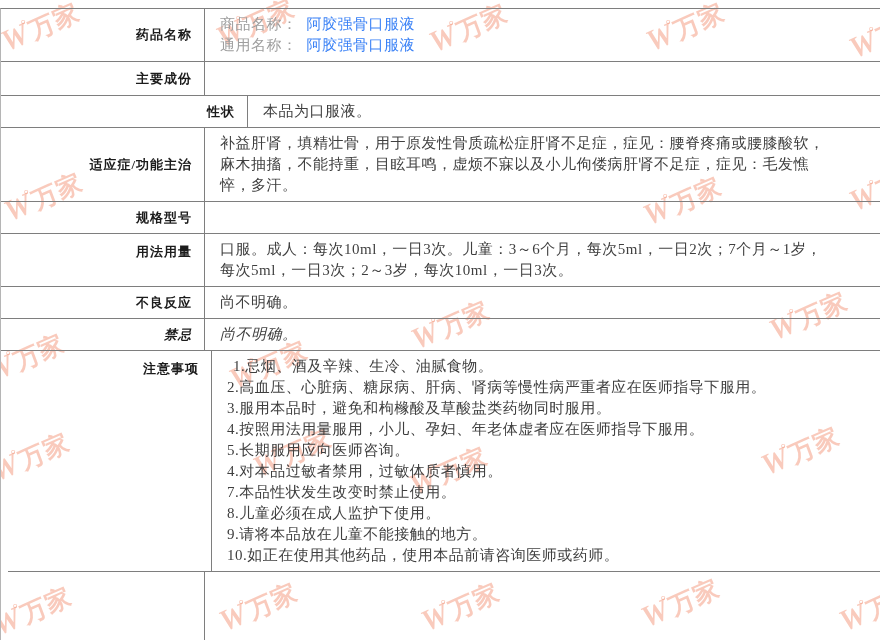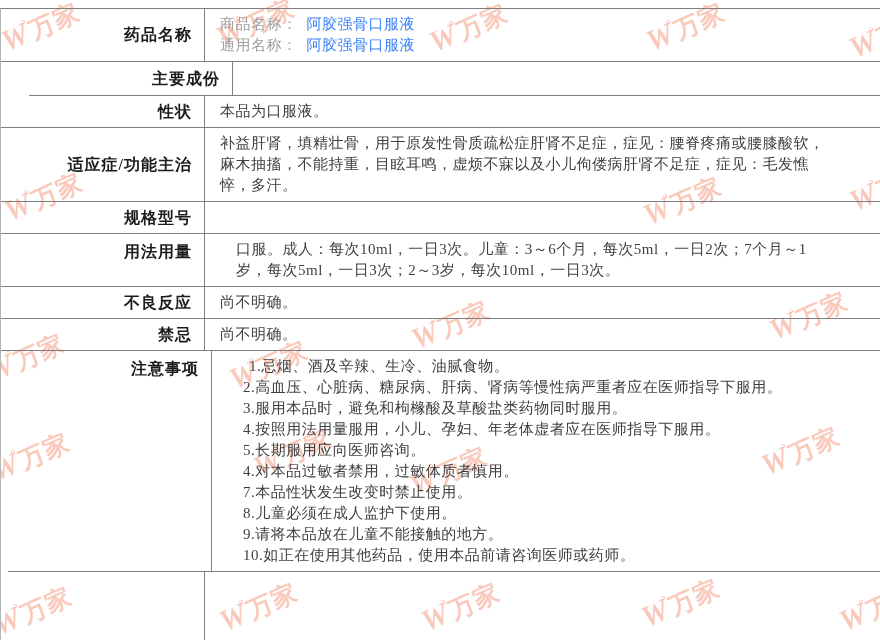--- a/index.html
+++ b/index.html
@@ -37,37 +37,37 @@
     z-index: 1;
     border-top: 1px solid #7e7e7e;
     border-left: 1px solid #b5b5b5;
     background: transparent;
   }
   .row {
     display: flex;
     align-items: center;
     border-bottom: 1px solid #7e7e7e;
   }
-  .row.top-align { align-items: flex-end; gap: 16px; }
+  .row.top-align { align-items: flex-end; }
   .label-cell {
     width: 204px;
     flex: 0 0 204px;
     border-right: 1px solid #7e7e7e;
     align-self: stretch;
     display: flex;
     align-items: center;
     justify-content: flex-end;
   }
   .row.top-align .label-cell { align-items: flex-start; padding-top: 6px; }
   .label-text {
     display: block;
     width: 126px;
     margin-right: 12px;
     text-align: right;
-    font-size: 16px;
+    font-size: 13px;
     font-weight: bold;
     color: #1c1c1c;
     letter-spacing: 1px;
     line-height: 24px;
   }
   .content-cell {
     flex: 1 1 auto;
     padding: 5px 48px 5px 15px;
     font-size: 15px;
     color: #3f3f3f;
@@ -75,27 +75,27 @@
     letter-spacing: 0.5px;
   }
   .name-line { display: block; }
   .name-prefix { color: #9e9e9e; margin-right: 9px; }
   .name-value { color: #3b82f6; }
   .precaution-item { display: block; }
   .precaution-item.first { text-indent: 6px; }
 
   
   .r0 { min-height: 50px; }
-  .r1 { min-height: 34px; margin-left: 28px; }
-  .r2 { min-height: 32px; }
+  .r1 { min-height: 34px; }
+  .r2 { min-height: 32px; padding-left: 43px; }
   .r3 { min-height: 66px; }
   .r4 { min-height: 32px; }
   .r5 { min-height: 50px; }
   .r6 { min-height: 30px; }
-  .r7 { min-height: 32px; }
+  .r7 { min-height: 32px; font-style: italic; }
   .r8 { min-height: 210px; margin-left: 7px; }
   .r9 { min-height: 32px; flex-direction: column; }
 </style>
 </head>
 <body>
 
 <div id="page">
 
   <div id="watermark-layer">
       <span class="wm" style="left: 40px; top: 26px;"><span class="wm-w">W</span><span class="wm-deg">°</span><span class="wm-txt">万家</span></span>

